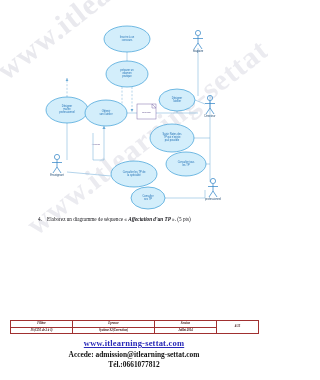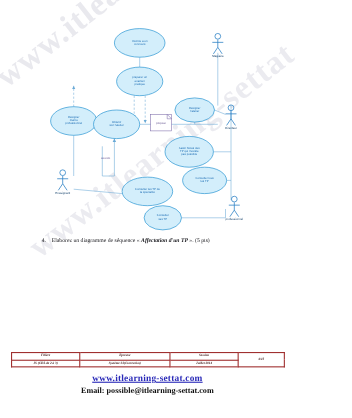--- a/index.html
+++ b/index.html
@@ -230,16 +230,17 @@
       <tr>
         <td>JS (CDL de 2 à 3)</td>
         <td>Système S2(Correction)</td>
         <td>Juillet 2014</td>
       </tr>
     </tbody>
       </table>
 
     <div id="contact">
       <span id="site">www.itlearning-settat.com</span>
-      <span id="email">Email: possible@itlearning-settat.com</span>
+      <span id="email">Accede: admission@itlearning-settat.com</span>
+      <span id="tel">Tél.:0661077812</span>
     </div>
   </div>
 </div>
 
 </body></html>

